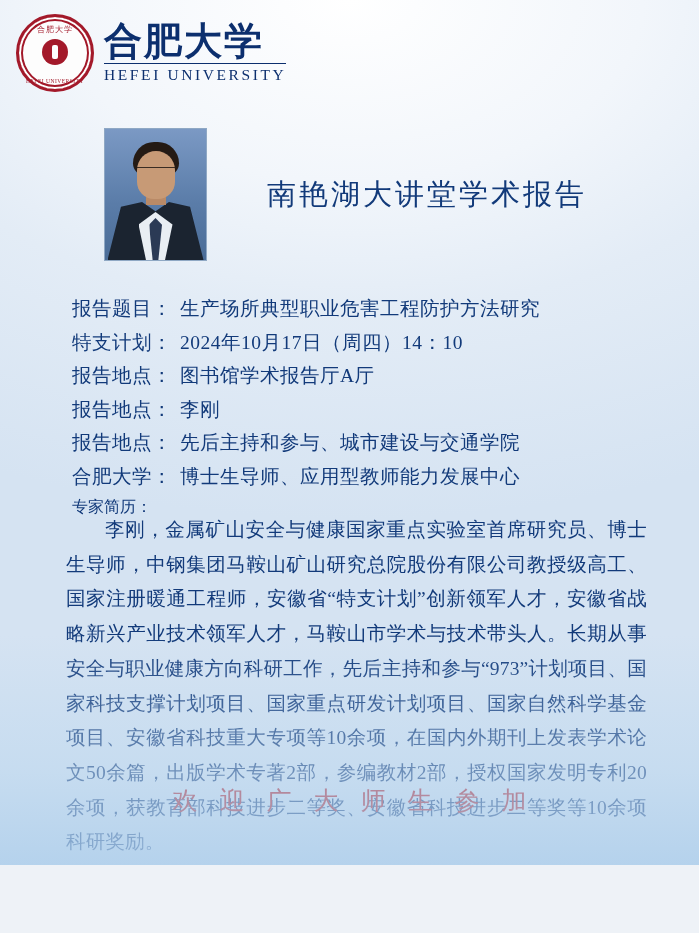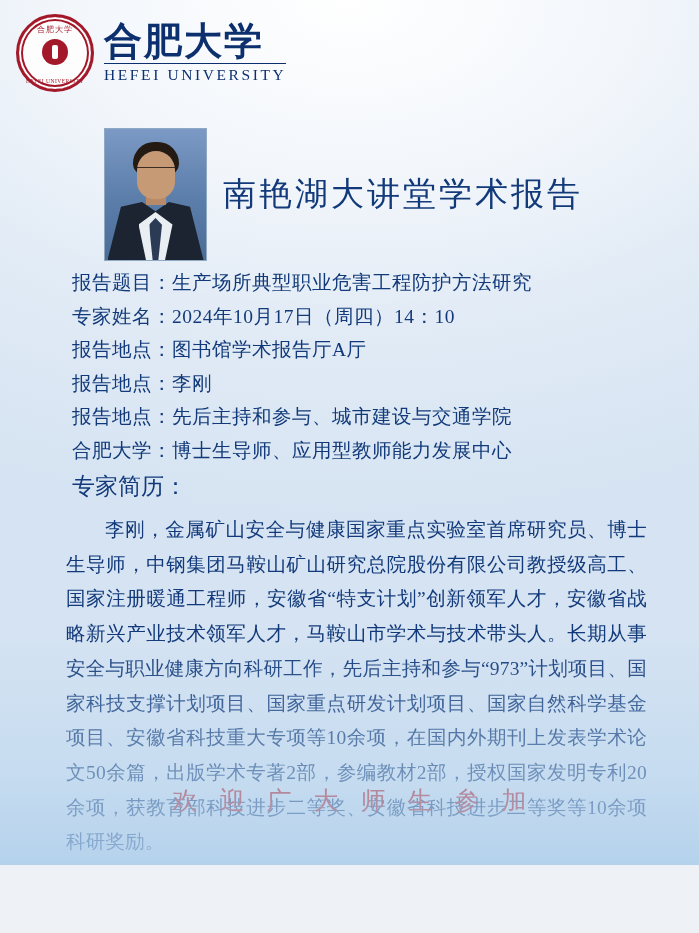--- a/index.html
+++ b/index.html
@@ -192,51 +192,52 @@
     position: absolute;
     bottom: 0;
     left: 50%;
     transform: translateX(-50%);
     width: 13px;
     height: 42px;
     background: #2b3a55;
     clip-path: polygon(50% 0, 100% 16%, 72% 100%, 28% 100%, 0 16%);
   }
   .main-title {
-    font-size: 33px;
+    font-size: 29px;
     color: #123a7a;
     letter-spacing: 3px;
-    margin-left: 16px;
+    margin-left: 60px;
     font-family: "Liberation Serif", "DejaVu Serif", serif;
     white-space: nowrap;
   }
   
   .fields {
     position: absolute;
-    top: 266px;
+    top: 292px;
     left: 72px;
     right: 40px;
   }
   .field-row {
     display: flex;
     align-items: baseline;
     font-size: 19.5px;
     color: #123a7a;
     line-height: 1.72;
     letter-spacing: 0.5px;
   }
   .field-label {
     flex: none;
     white-space: nowrap;
   }
   .field-value {
+    margin-left: 8px;
     white-space: nowrap;
   }
   .bio-label {
-    font-size: 23px;
+    font-size: 16px;
     color: #123a7a;
     line-height: 1.72;
   }
   
   .bio-body {
     position: absolute;
     top: 513px;
     left: 66px;
     right: 52px;
     font-size: 19.5px;
@@ -289,21 +290,21 @@
     </div>
     <div class="main-title">南艳湖大讲堂学术报告</div>
   </div>
 
   <div class="fields">
     <div class="field-row">
       <div class="field-label">报告题目：</div>
       <div class="field-value">生产场所典型职业危害工程防护方法研究</div>
     </div>
     <div class="field-row">
-      <div class="field-label">专家姓名：</div>
+      <div class="field-label">特支计划：</div>
       <div class="field-value">2024年10月17日（周四）14：10</div>
     </div>
     <div class="field-row">
       <div class="field-label">报告地点：</div>
       <div class="field-value">图书馆学术报告厅A厅</div>
     </div>
     <div class="field-row">
       <div class="field-label">报告地点：</div>
       <div class="field-value">李刚</div>
     </div>

